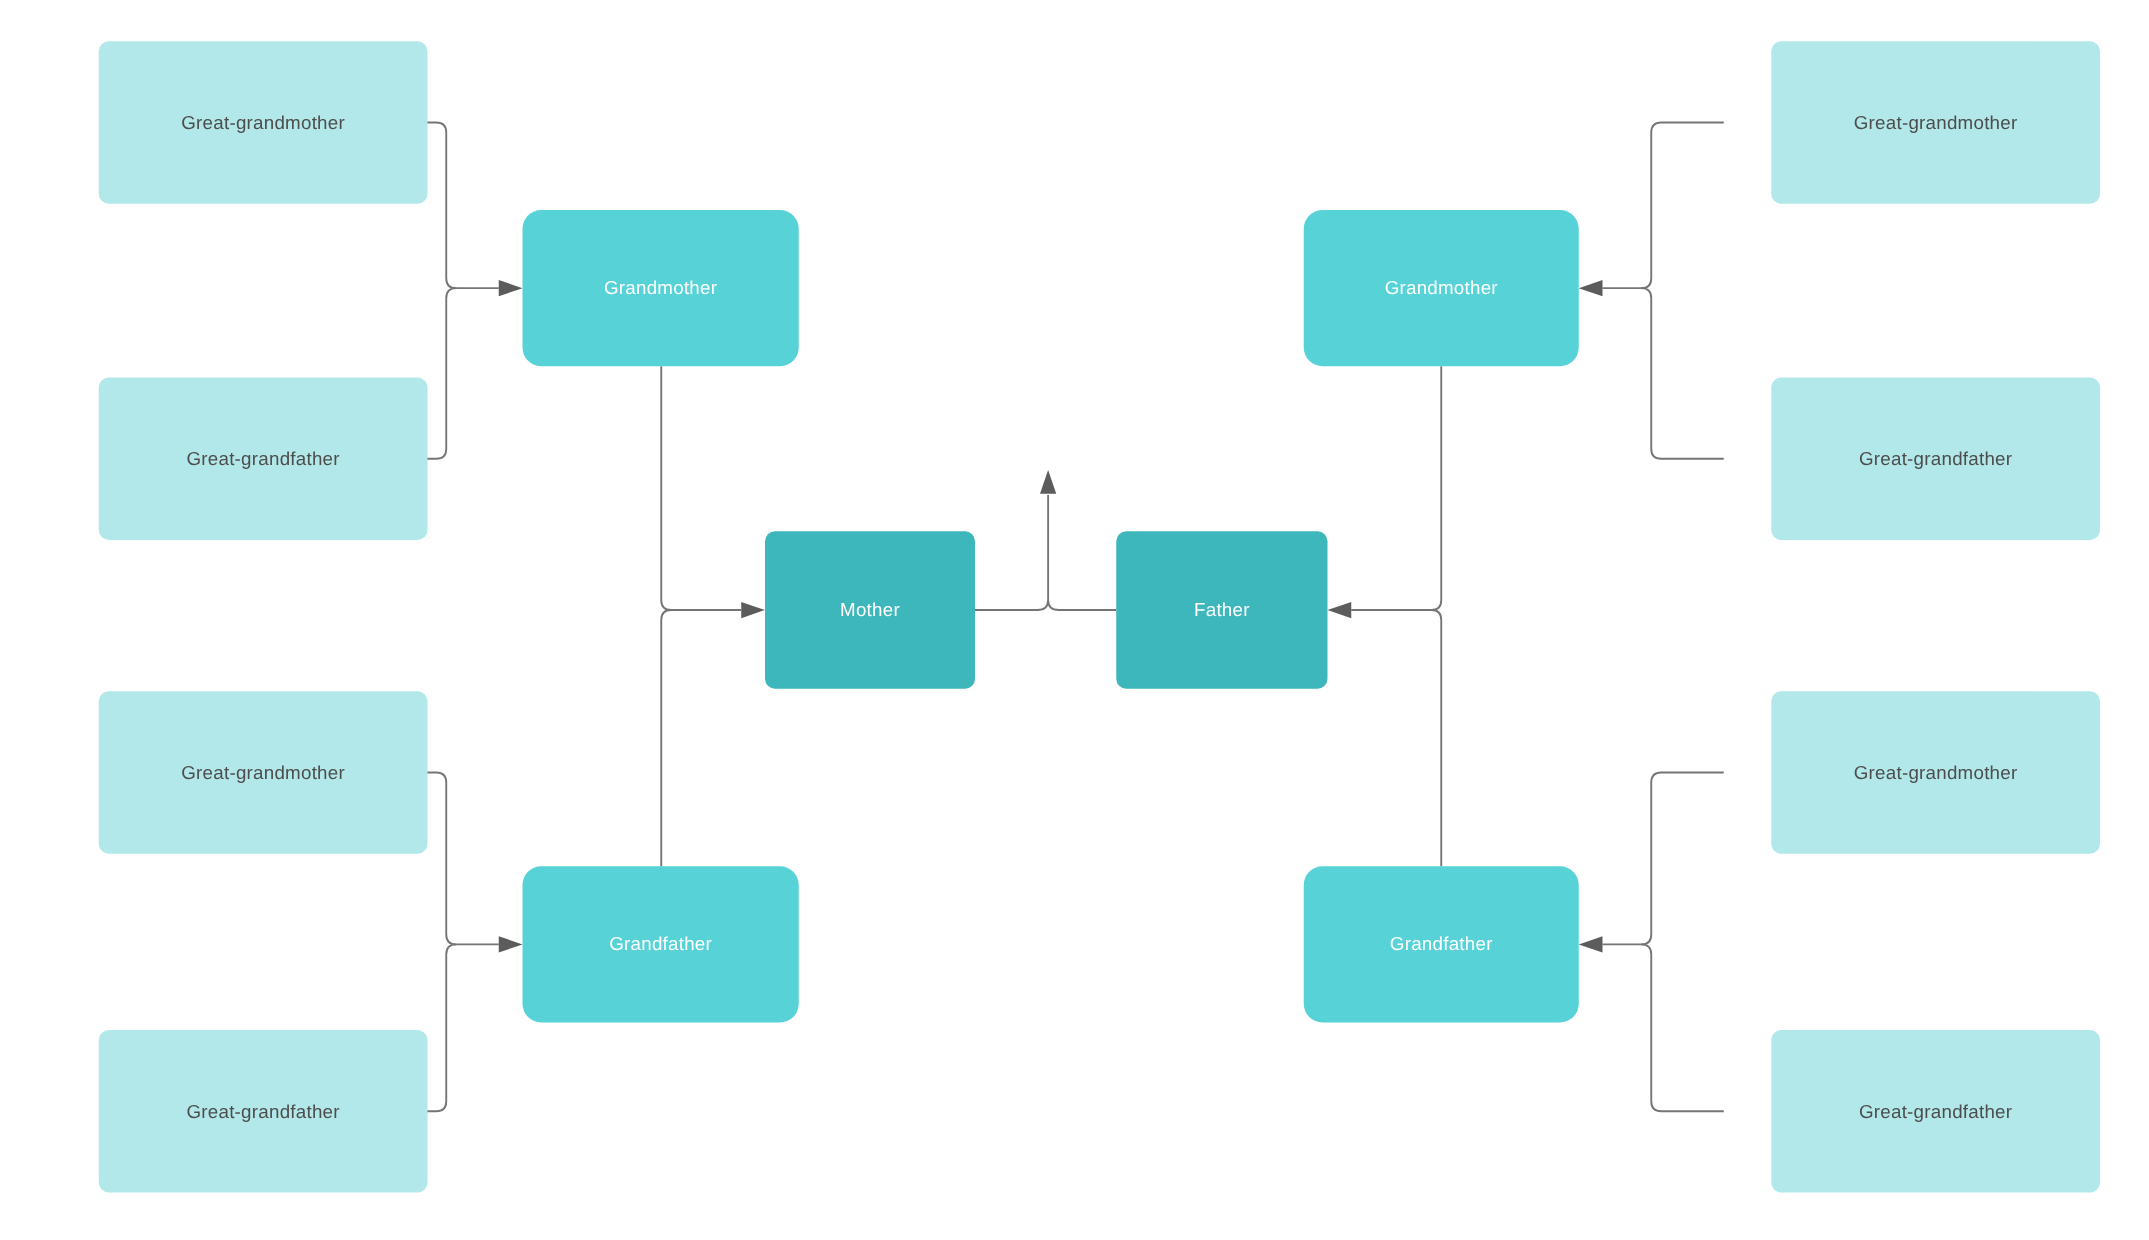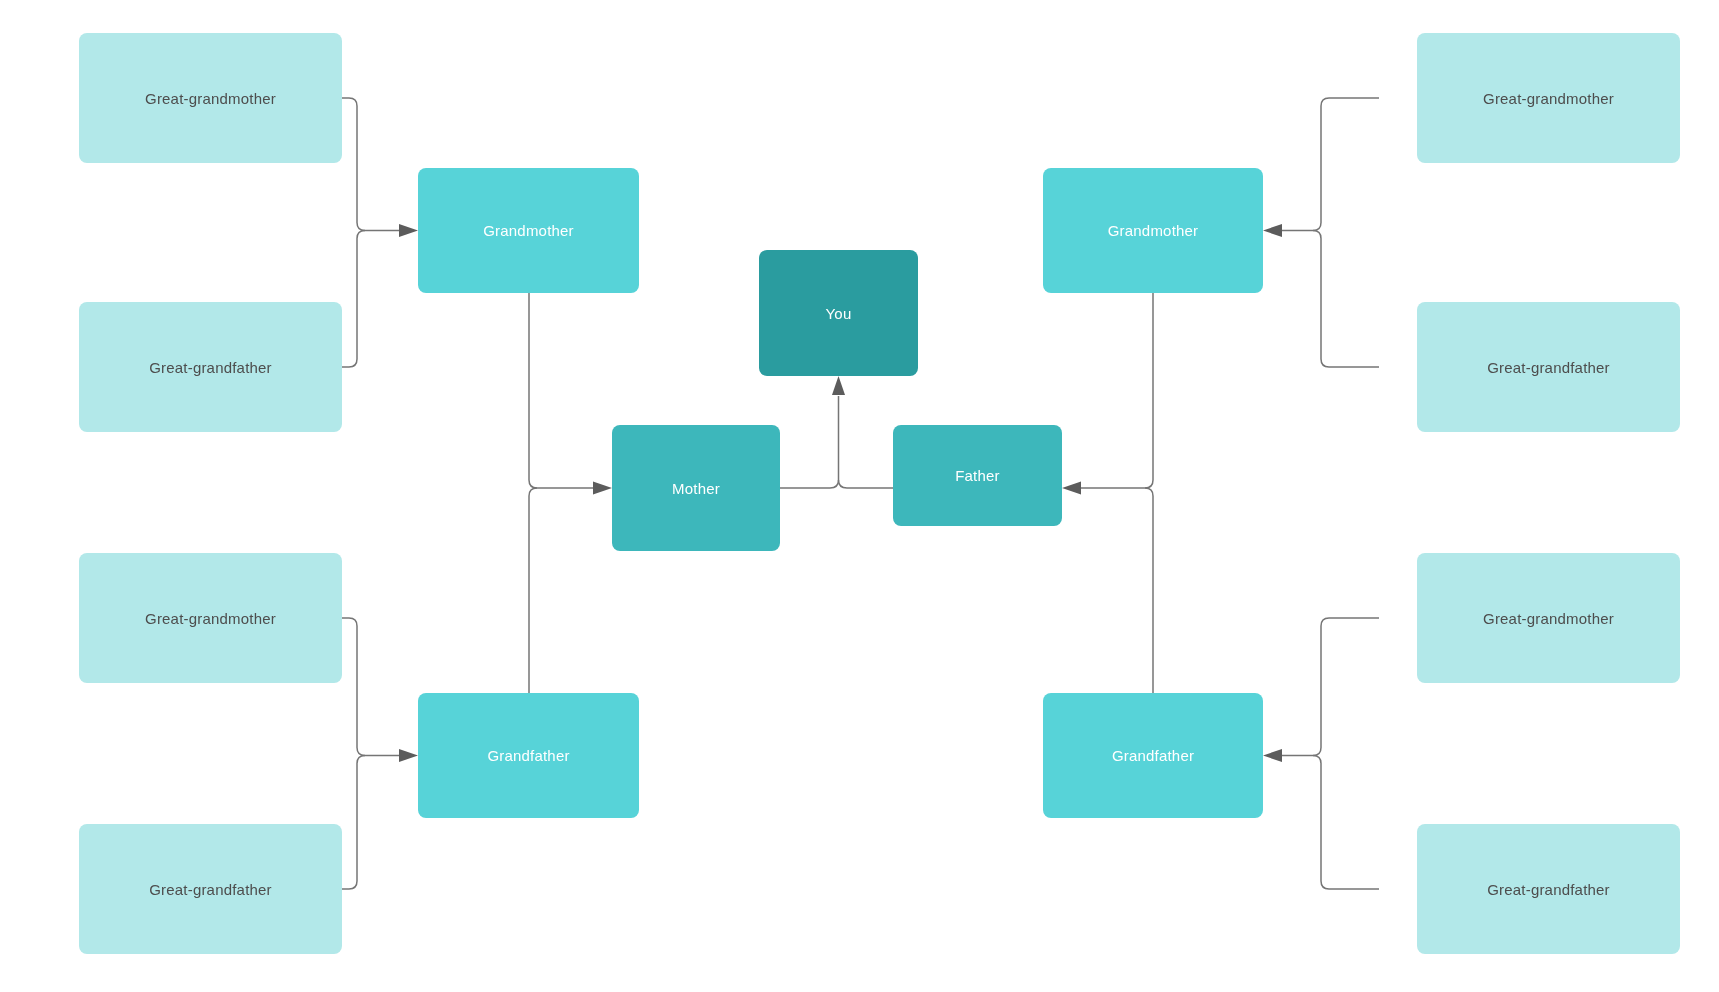--- a/index.html
+++ b/index.html
@@ -44,20 +44,21 @@
     cursor: default;
   }
   .node--great {
     background: var(--great-fill, #b2e8e9);
     color: var(--great-text, #4d4d4d);
     margin-left: 38px;
   }
   .node--grand {
     background: var(--grand-fill, #57d3d8);
     color: var(--white-text, #ffffff);
+    border-radius: 15px;
   }
   .node--parent {
     background: var(--parent-fill, #3db7bb);
     color: var(--white-text, #ffffff);
   }
   .node--you {
     background: var(--you-fill, #2a9c9f);
     color: var(--white-text, #ffffff);
   }
 </style>
@@ -113,24 +114,21 @@
   <div class="node node--grand" style="left:418px; top:168px; width:221px; height:125px;">
     <span>Grandmother</span>
   </div>
   <div class="node node--grand" style="left:418px; top:693px; width:221px; height:125px;">
     <span>Grandfather</span>
   </div>
 
   <div class="node node--parent" style="left:612px; top:425px; width:168px; height:126px;">
     <span>Mother</span>
   </div>
-  <div class="node node--you" style="left:759px; top:250px; width:159px; height:126px;">
-    <span>You</span>
-  </div>
-  <div class="node node--parent" style="left:893px; top:425px; width:169px; height:101px;">
+  <div class="node node--parent" style="left:893px; top:425px; width:169px; height:126px;">
     <span>Father</span>
   </div>
 
   <div class="node node--grand" style="left:1043px; top:168px; width:220px; height:125px;">
     <span>Grandmother</span>
   </div>
   <div class="node node--grand" style="left:1043px; top:693px; width:220px; height:125px;">
     <span>Grandfather</span>
   </div>
 

